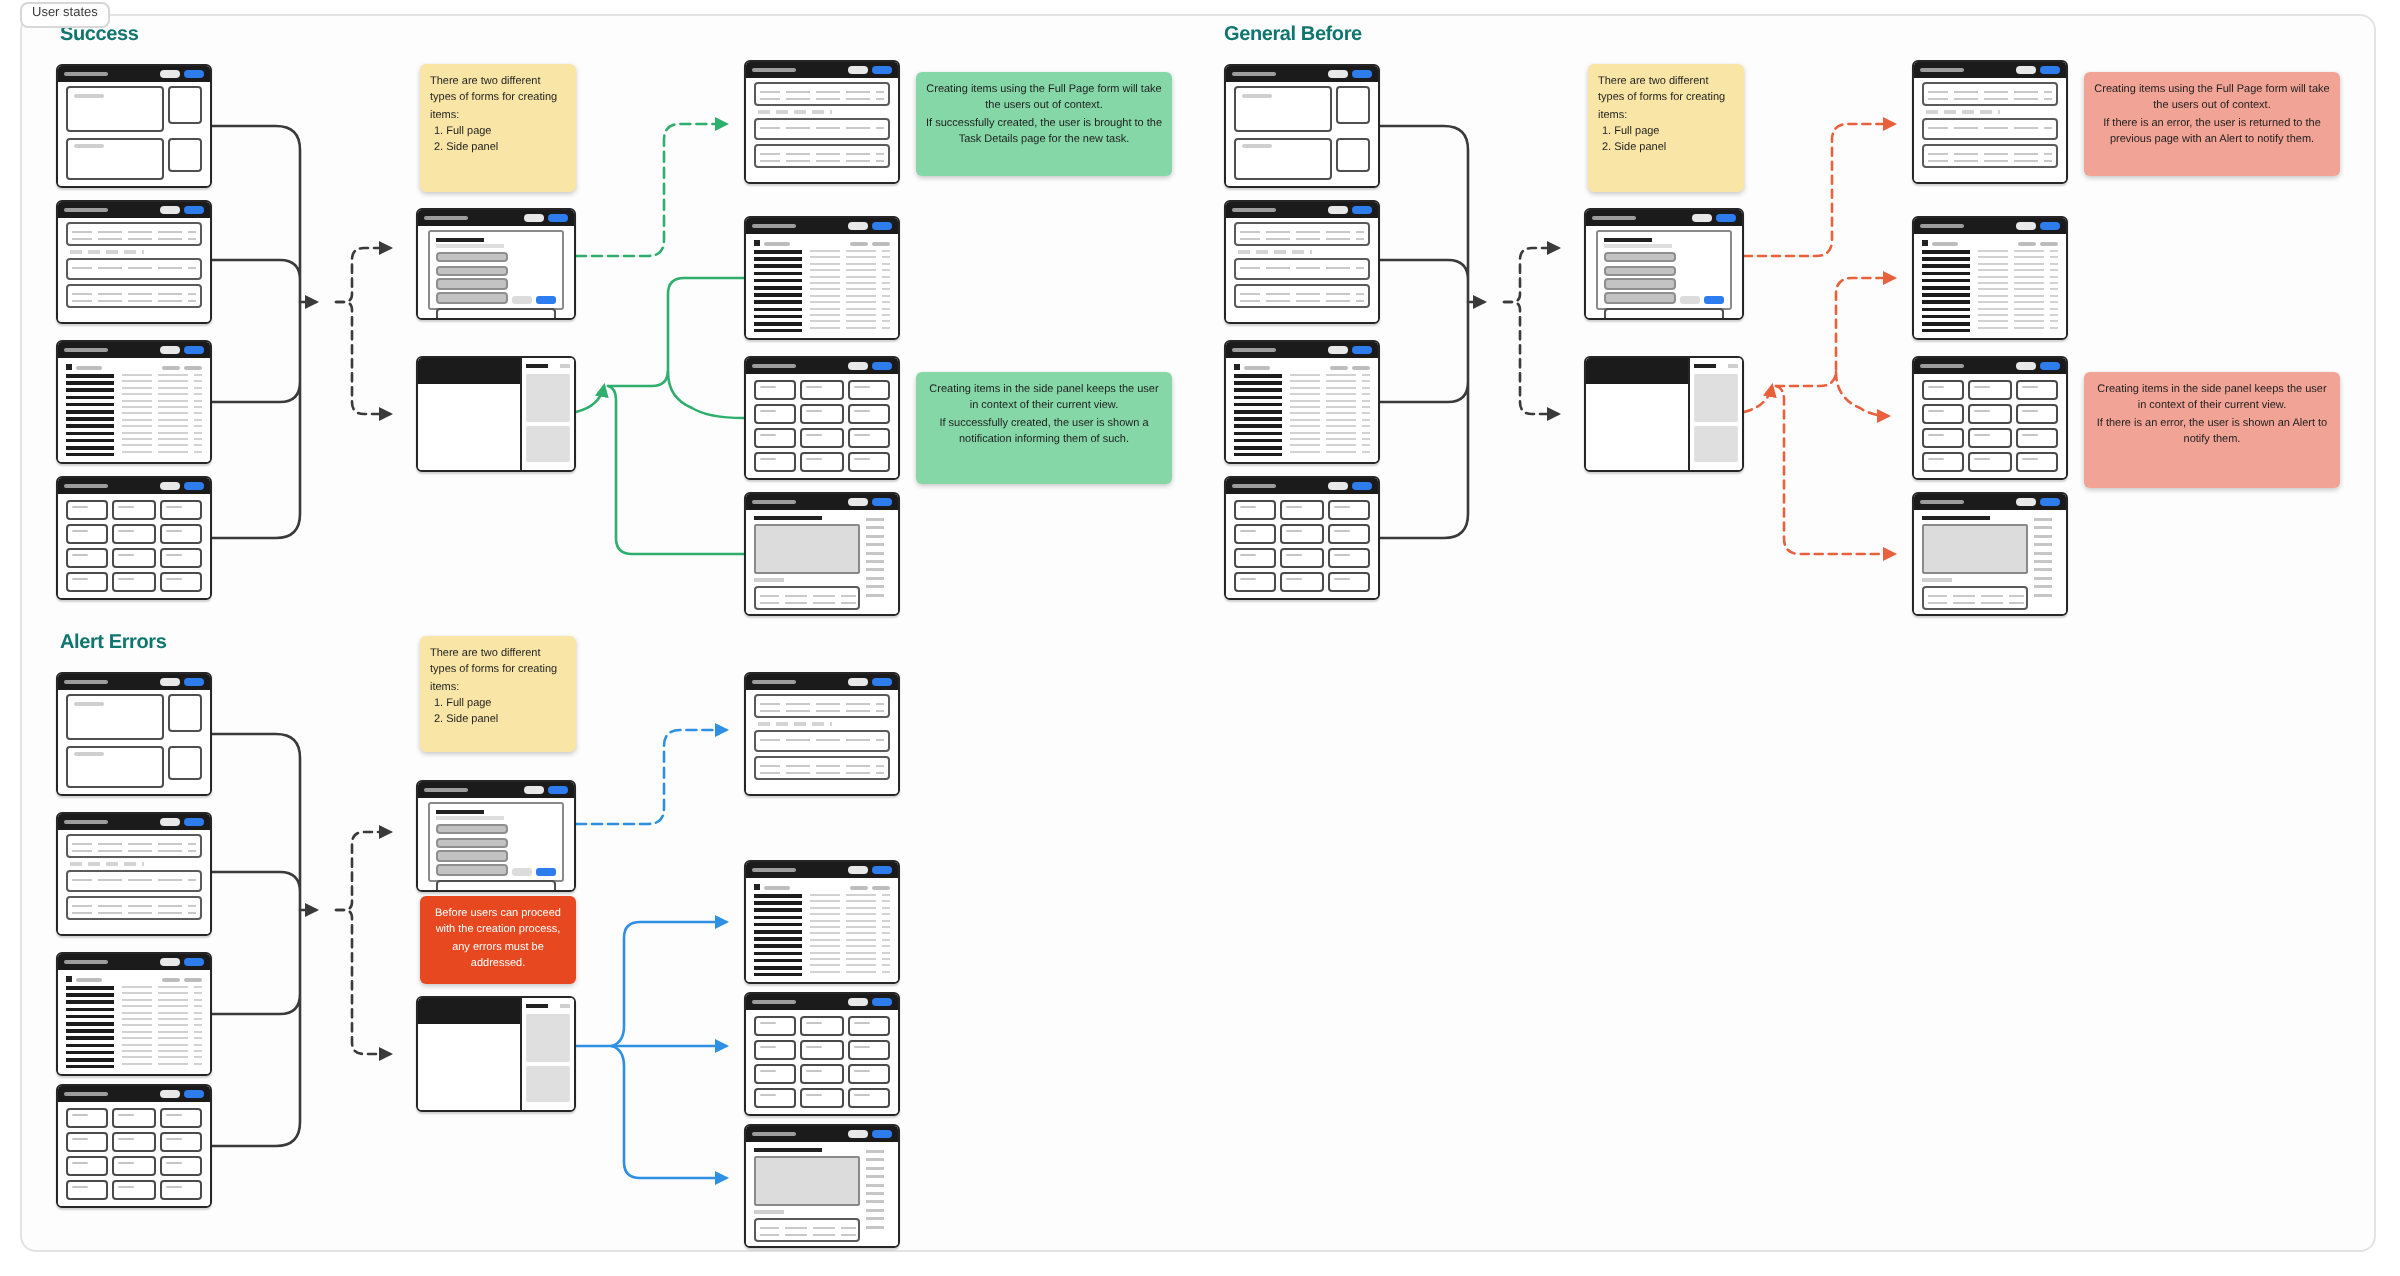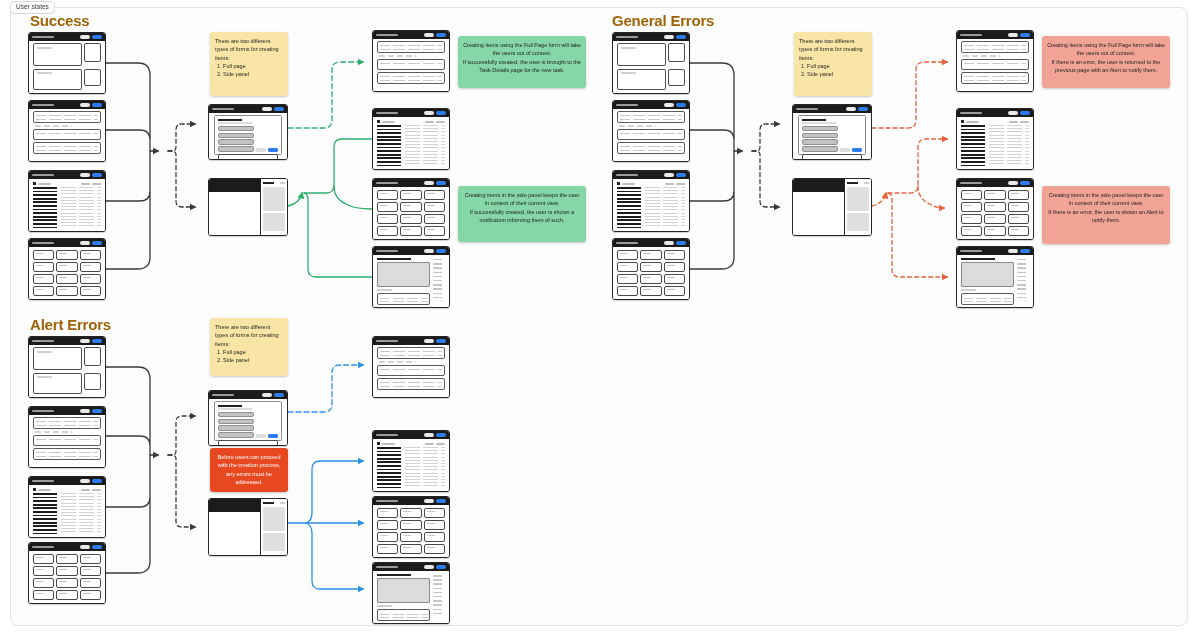--- a/index.html
+++ b/index.html
@@ -11,21 +11,21 @@
   .canvas-frame{
     position:absolute;left:10px;top:7px;width:1176px;height:617px;
     border:1px solid #e3e3e3;border-radius:8px;background:#fdfdfd;
   }
   .page-chip{
     position:absolute;left:10px;top:1px;z-index:5;
     background:#ffffff;border:1px solid #d7d7d7;border-radius:4px;
     font-size:6.5px;color:#3a3a3a;padding:2px 5px;line-height:1;
   }
   .section-title{
-    position:absolute;z-index:4;font-size:15px;font-weight:700;color:#a16207;
+    position:absolute;z-index:4;font-size:10px;font-weight:700;color:#0f766e;
     letter-spacing:-0.2px;
   }
   
   svg.arrows{position:absolute;left:0;top:0;z-index:2;}
   
   .sticky{
     position:absolute;z-index:4;border-radius:3px;box-sizing:border-box;
     box-shadow:0 1px 2.5px rgba(0,0,0,.22);
     font-size:5.5px;line-height:1.5;color:#1e1e1e;padding:5px 5px;
   }
@@ -116,21 +116,21 @@
   .ps-block.top{height:24px;margin-bottom:2.5px;}
   .ps-block.bot{height:calc(100% - 34px);}
 </style>
 </head>
 <body>
 
 <div class="canvas-frame"></div>
 <div class="page-chip">User states</div>
 
 <div class="section-title" style="left:30px;top:12px">Success</div>
-<div class="section-title" style="left:612px;top:12px">General Errors</div>
+<div class="section-title" style="left:612px;top:12px">General Before</div>
 <div class="section-title" style="left:30px;top:316px">Alert Errors</div>
 
 <svg class="arrows" width="1200" height="638" viewBox="0 0 1200 638">
   <defs>
     <marker id="m-blk" markerWidth="7" markerHeight="7" refX="5.5" refY="3.5" orient="auto" markerUnits="userSpaceOnUse">
         <path d="M0,0 L7,3.5 L0,7 Z" fill="#3a3a3a"></path>
       </marker>
     <marker id="m-grn" markerWidth="7" markerHeight="7" refX="5.5" refY="3.5" orient="auto" markerUnits="userSpaceOnUse">
         <path d="M0,0 L7,3.5 L0,7 Z" fill="#2FAF6E"></path>
       </marker>

